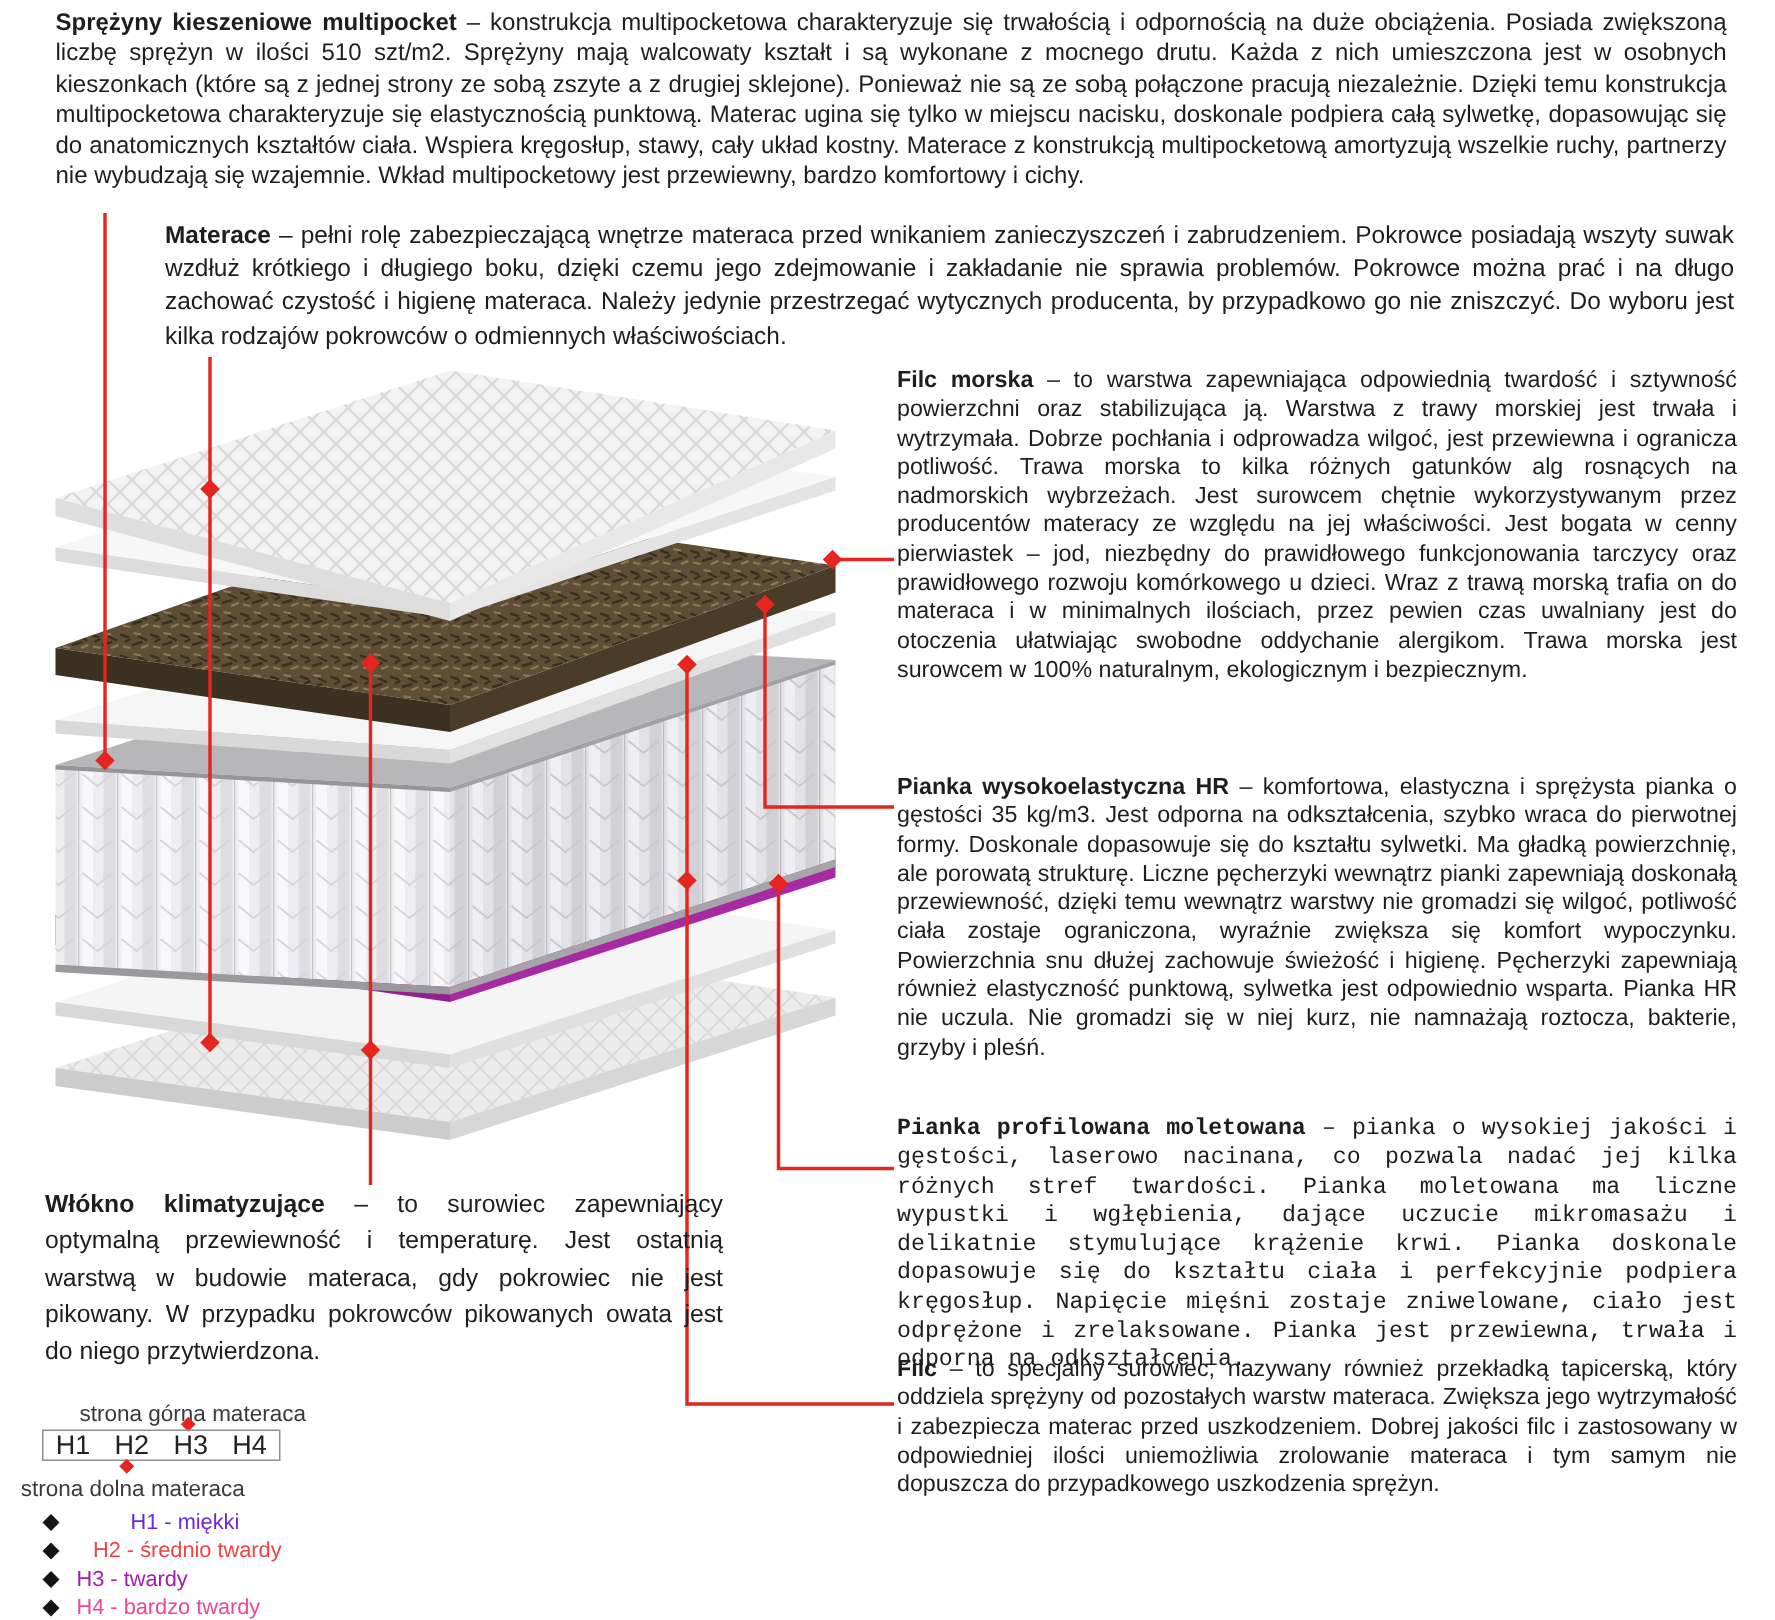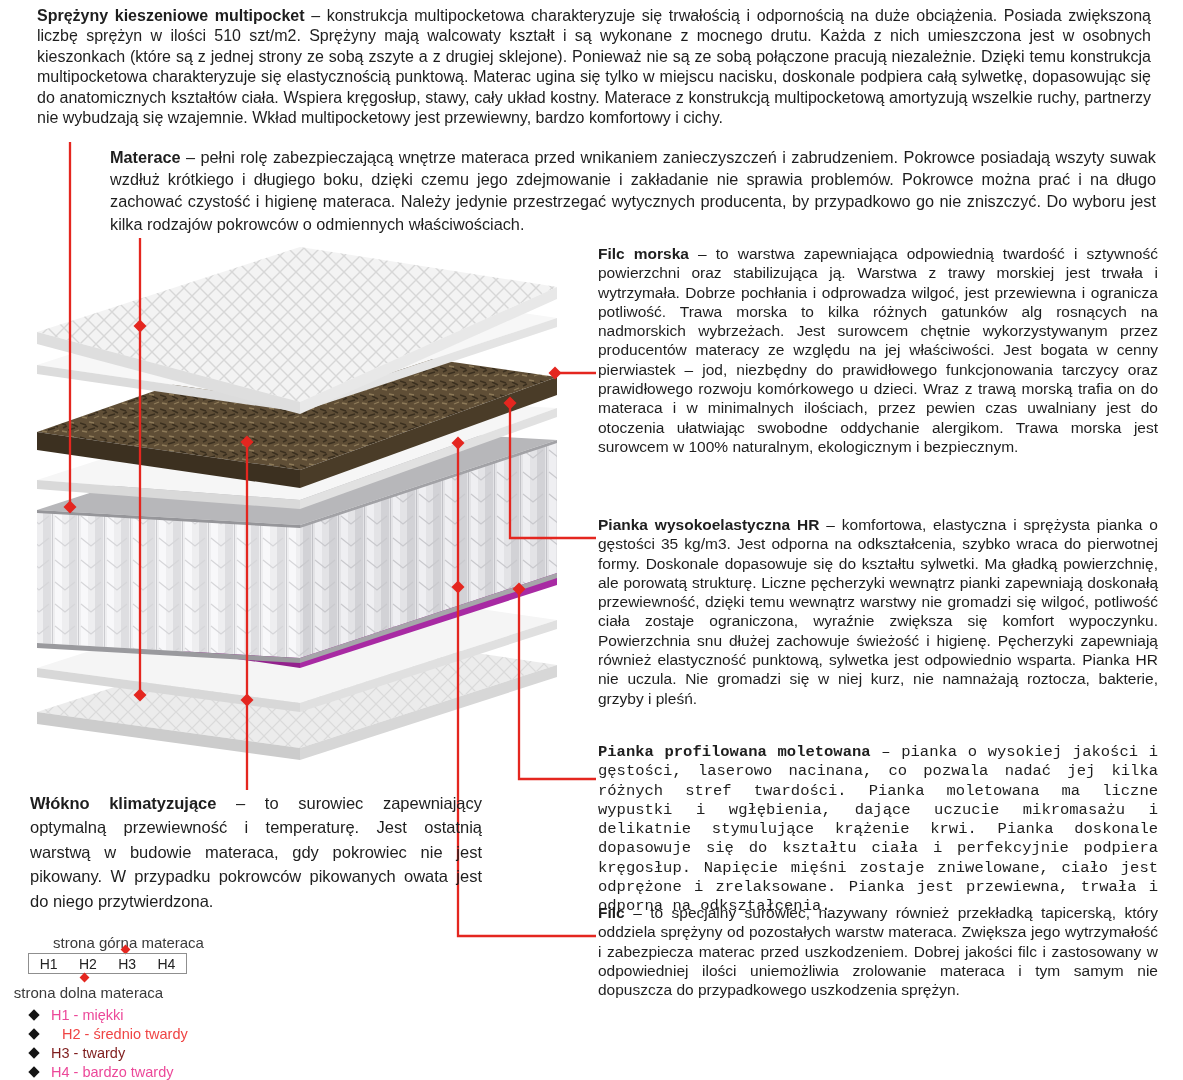--- a/index.html
+++ b/index.html
@@ -18,21 +18,21 @@
   .molet{top:743px;font-family:Liberation Mono, monospace;}
   .filc{top:903px;}
   .wlokno{left:30px;top:791px;width:452px;font-size:16.5px;line-height:24.4px;}
   svg.diagram{position:absolute;left:0;top:0;}
   
   .h-label{position:absolute;font-size:15px;color:#3a3a3a;width:157px;text-align:center;}
   .h-top{left:50px;top:934px;}
   .h-bottom{left:10px;top:984px;}
   .h-box{position:absolute;left:28px;top:953px;width:157px;height:19px;
     border:1px solid #8f8f8f;display:flex;align-items:center;}
-  .h-cell{flex:1;text-align:center;font-size:14px;color:#222;}
+  .h-cell{flex:1;text-align:center;font-size:18px;color:#222;}
   .dia{position:absolute;transform:rotate(45deg);}
   .dia-red{background:#e4261f;}
   .legend{position:absolute;left:28px;top:1005px;}
   .lg-row{display:flex;align-items:center;height:19px;}
   .lg-dia{width:8px;height:8px;background:#141414;transform:rotate(45deg);
     margin-left:2px;margin-right:13px;flex:0 0 auto;}
   .lg-txt{font-size:14.5px;white-space:nowrap;}
 </style>
 </head>
 <body>
@@ -187,27 +187,27 @@
   <span class="h-cell">H2</span>
   <span class="h-cell">H3</span>
   <span class="h-cell">H4</span>
 </div>
 <span class="dia dia-red" style="left:81px;top:974px;width:7px;height:7px;"></span>
 <div class="h-label h-bottom">strona dolna materaca</div>
 
 <div class="legend">
   <div class="lg-row">
     <span class="lg-dia"></span>
-    <span class="lg-txt" style="color: #ec4899;">H1 - miękki</span>
+    <span class="lg-txt" style="color: #6d28d9; margin-left: 36px;">H1 - miękki</span>
   </div>
   <div class="lg-row">
     <span class="lg-dia"></span>
     <span class="lg-txt" style="color: #ef4444; margin-left: 11px;">H2 - średnio twardy</span>
   </div>
   <div class="lg-row">
     <span class="lg-dia"></span>
-    <span class="lg-txt" style="color: #7f1d1d;">H3 - twardy</span>
+    <span class="lg-txt" style="color: #a21caf;">H3 - twardy</span>
   </div>
   <div class="lg-row">
     <span class="lg-dia"></span>
     <span class="lg-txt" style="color: #ec4899;">H4 - bardzo twardy</span>
   </div>
 </div>
 
 </body></html>

